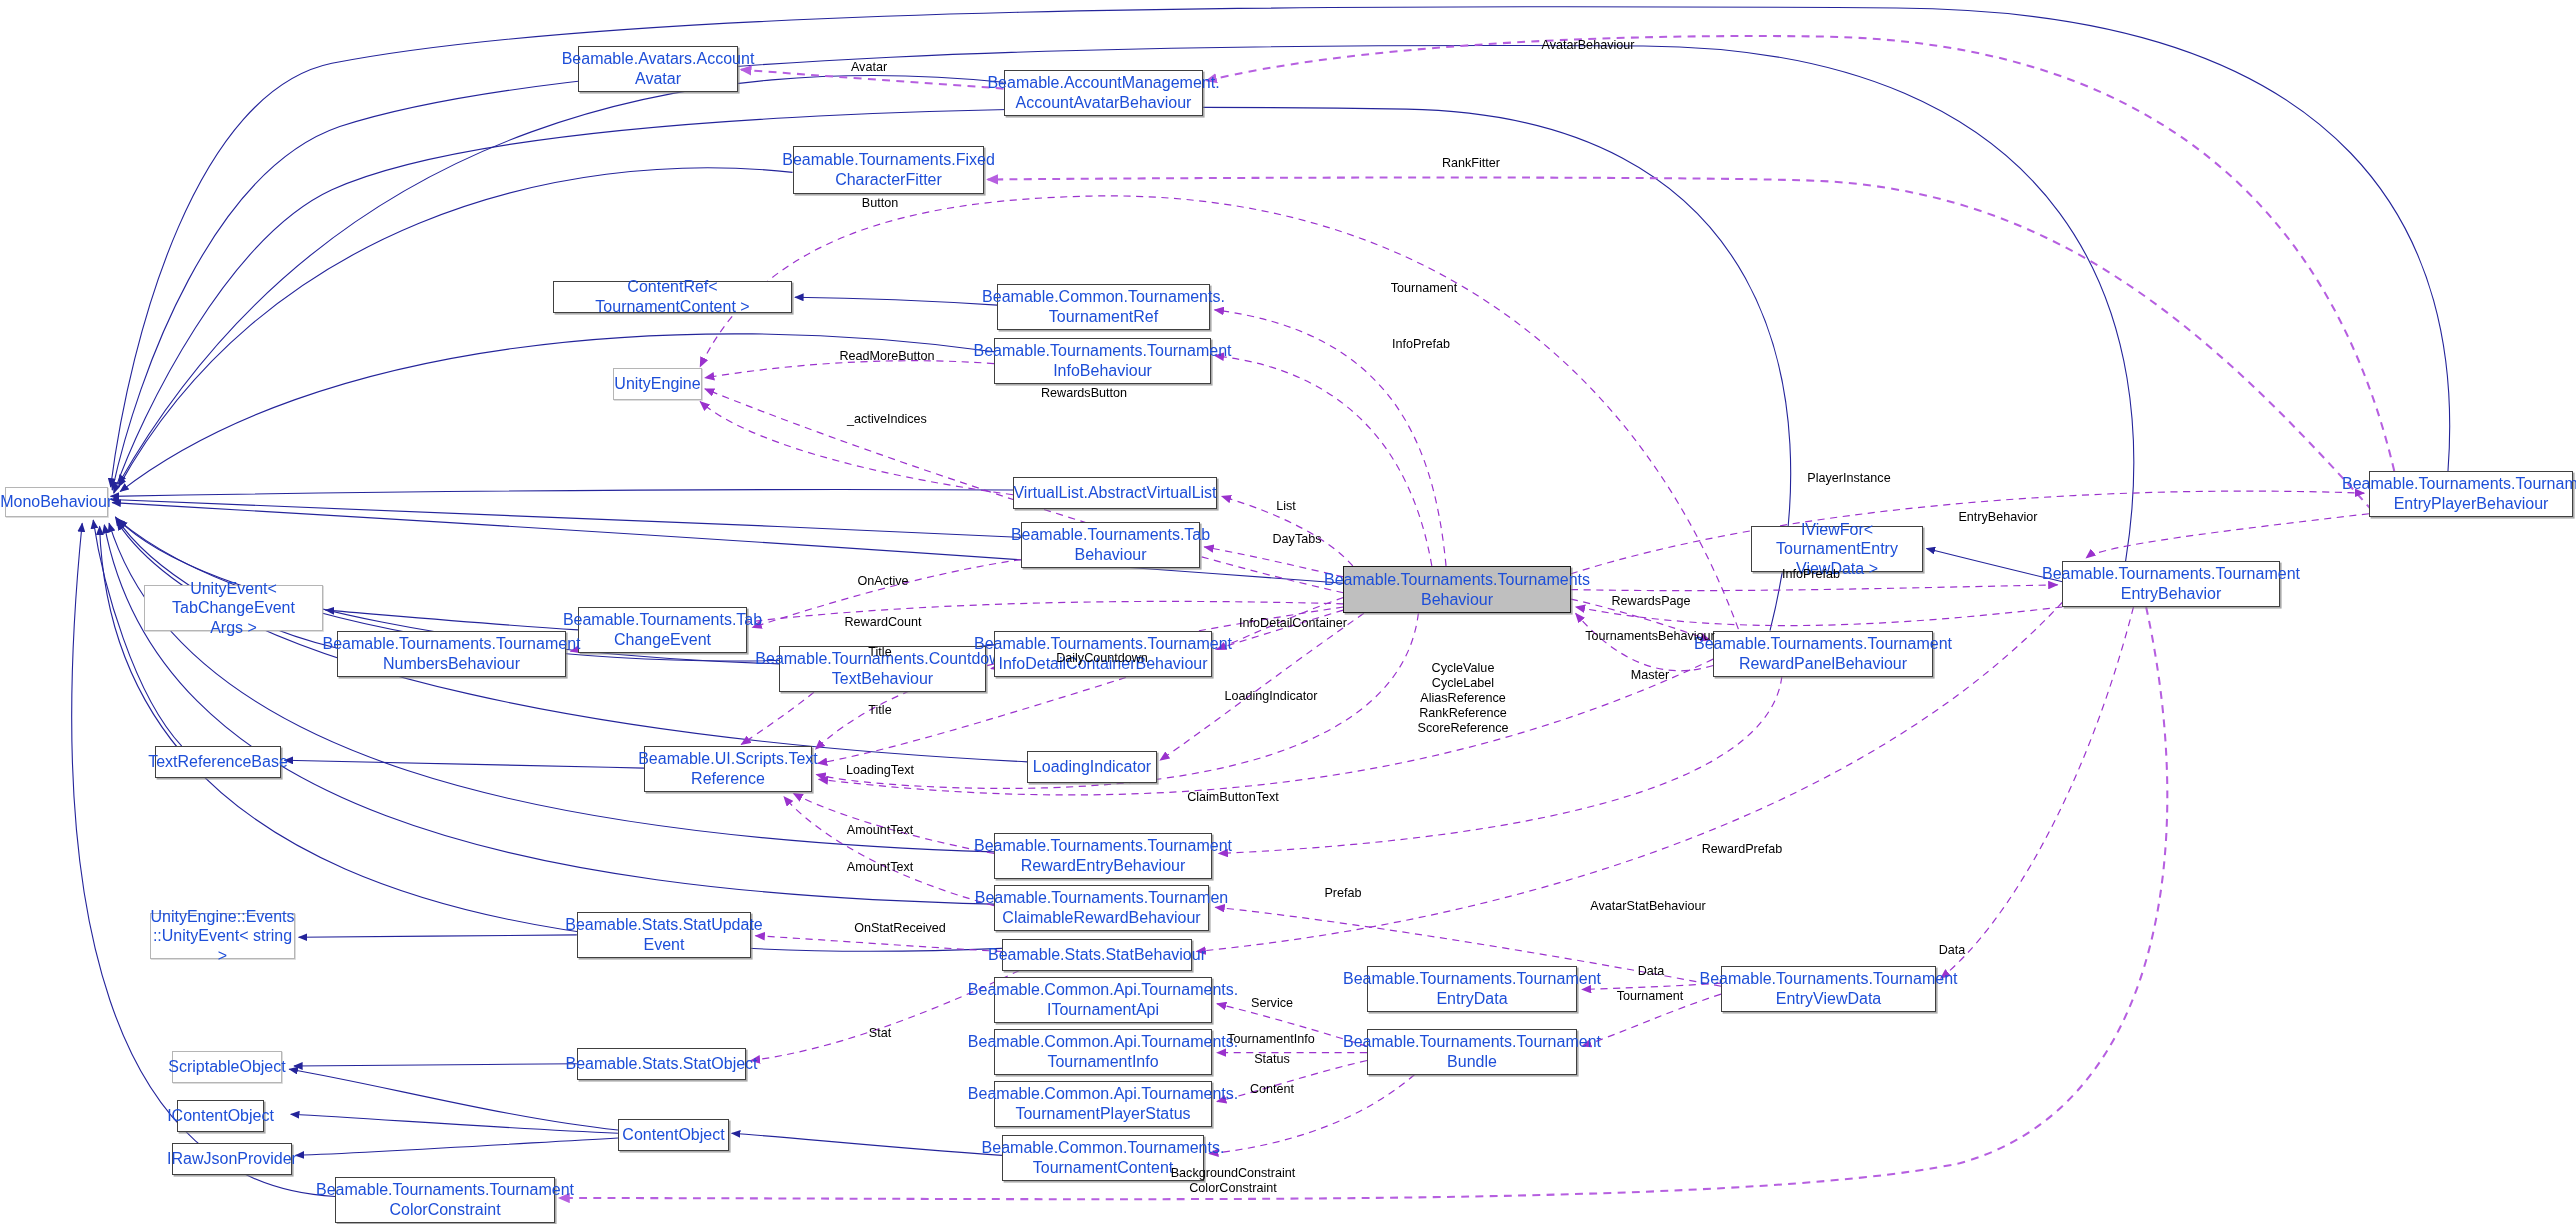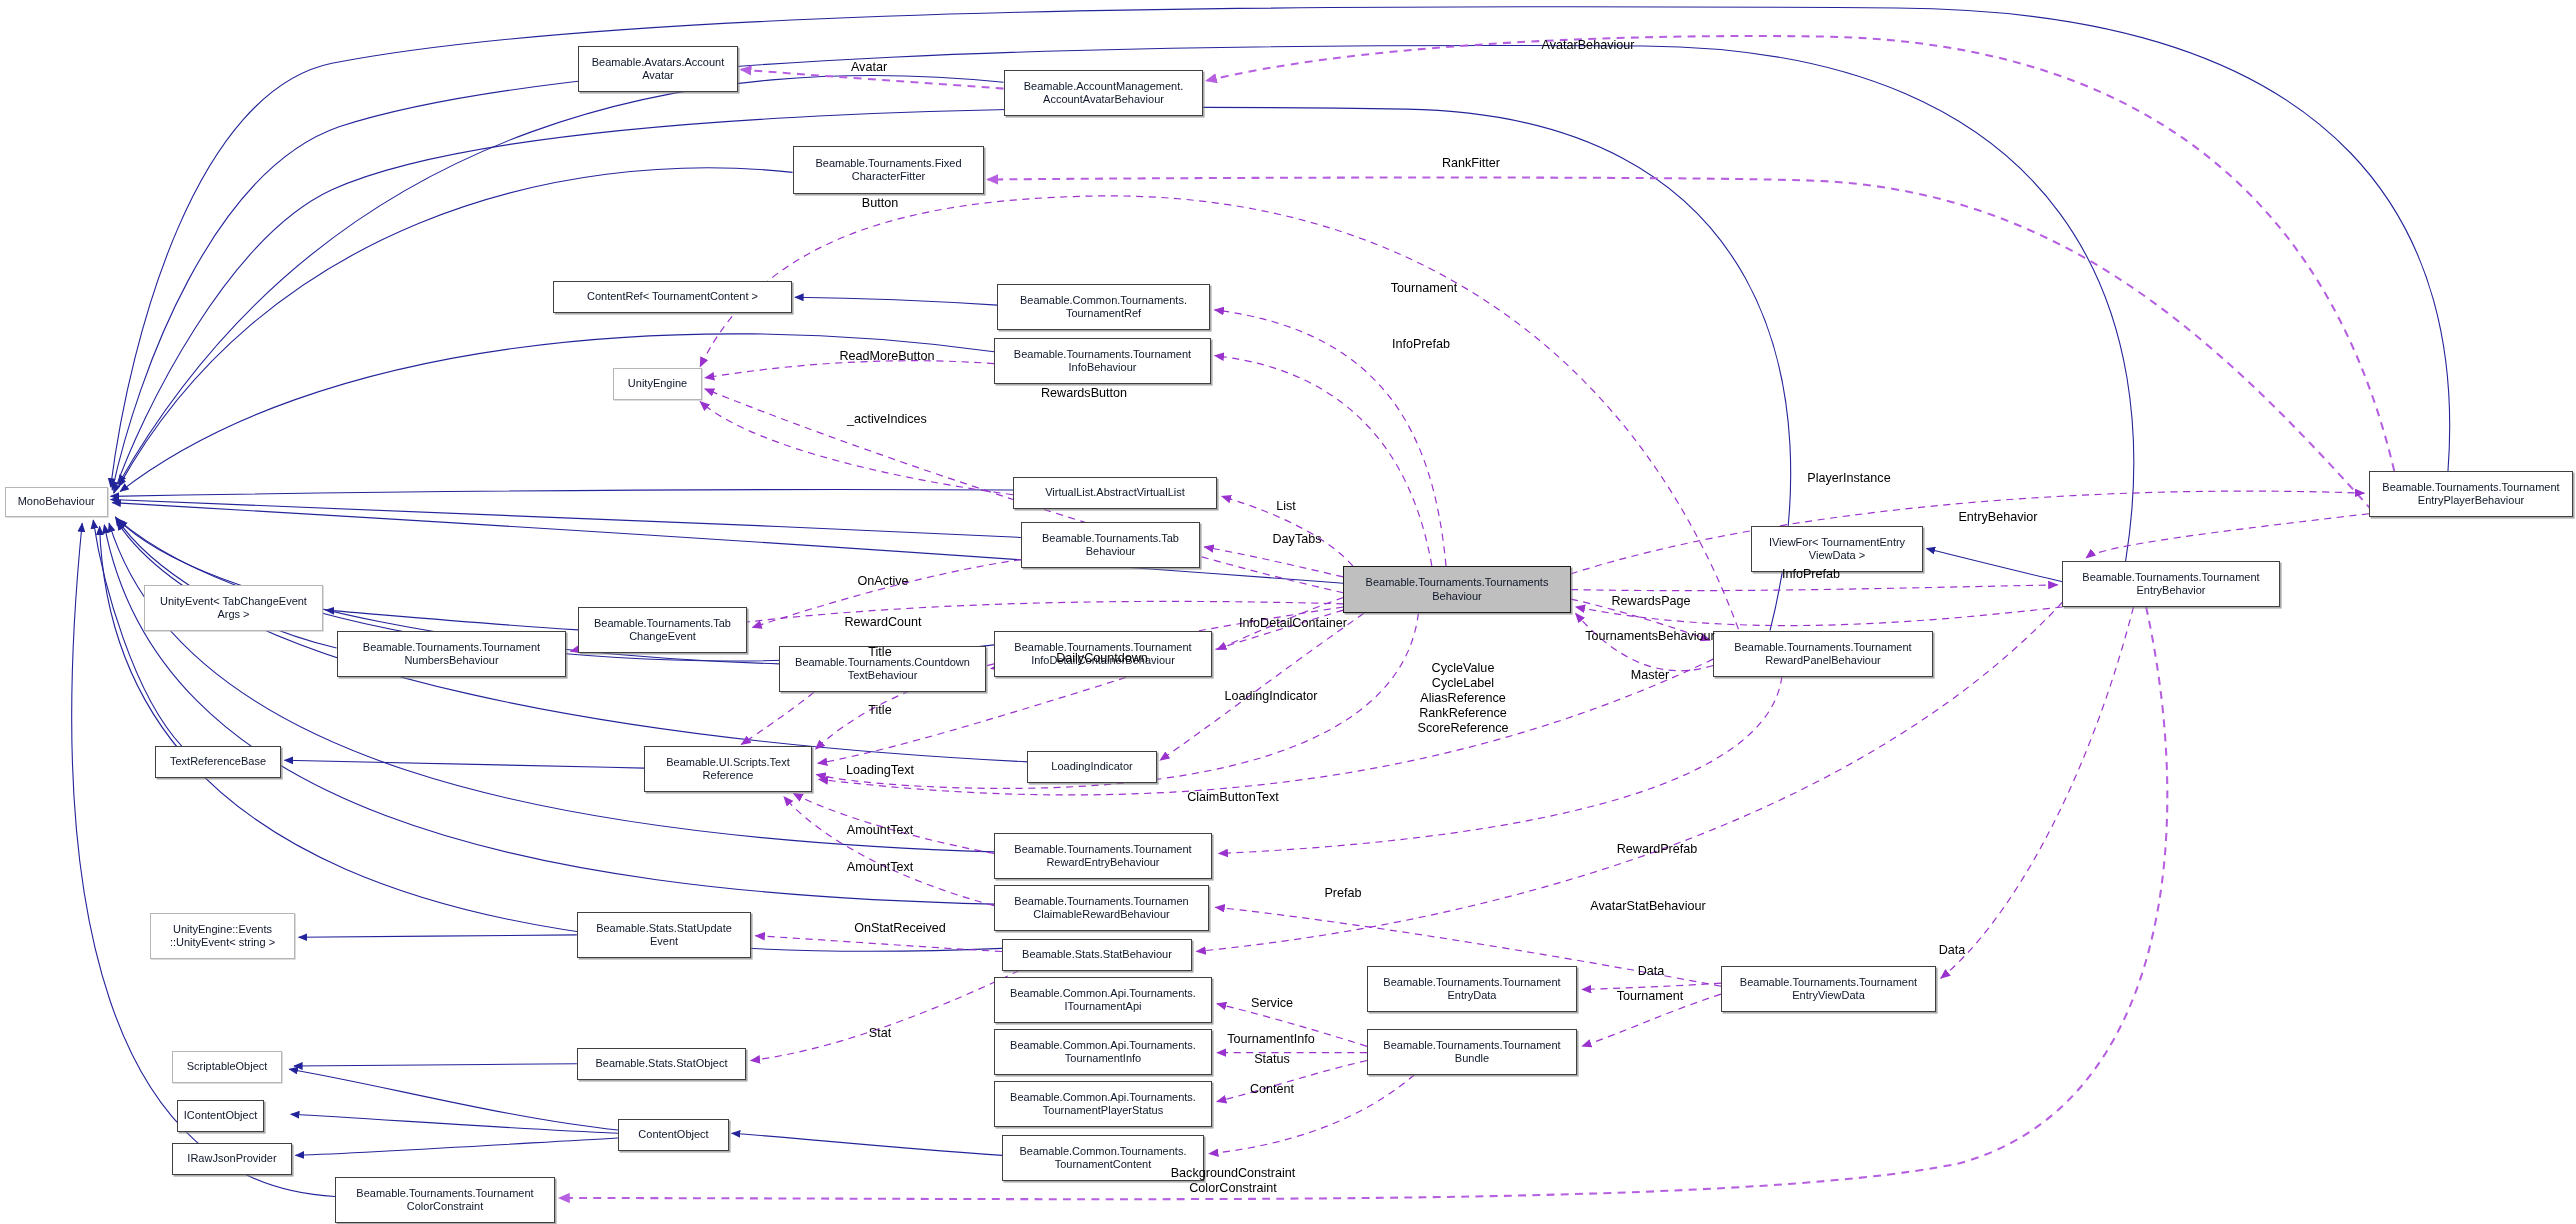--- a/index.html
+++ b/index.html
@@ -6,21 +6,21 @@
   .canvas{position:relative;width:2576px;height:1225px;background:#fff;
           font-family:"Liberation Sans",sans-serif;overflow:hidden;}
   svg.edges{position:absolute;left:0;top:0;z-index:1;}
   .s {stroke:#24249a;fill:none;stroke-width:1.4px;}
   .d {stroke:#9a32cd;fill:none;stroke-width:1.5px;stroke-dasharray:9 7;}
   .dt{stroke:#b65fe0;fill:none;stroke-width:2.6px;stroke-dasharray:10 8;}
   .node{position:absolute;box-sizing:border-box;z-index:2;
         display:flex;align-items:center;justify-content:center;
         background:#fff;border:1.6px solid #404040;
         box-shadow:1.6px 1.6px 0 0 rgba(125,125,125,.65);
-        font-size:11px;line-height:1.22;color:#0f172a;text-align:center;
+        font-size:16px;line-height:1.22;color:#1d4ed8;text-align:center;
         white-space:pre-line;padding:1.6px 4.7px;}
   .node.ext{border:1.2px solid #b5b5b5;box-shadow:0.8px 0.8px 0 0 rgba(170,170,170,.5);}
   .node.hl{background:#bfbfbf;border-color:#1c1c1c;}
   .elabel{position:absolute;z-index:3;transform:translate(-50%,-50%);
           font-size:12.6px;color:#000;white-space:pre;text-align:center;line-height:1.2;}
 </style>
 </head>
 <body>
 
 <div class="canvas">
@@ -207,21 +207,21 @@
 AliasReference
 RankReference
 ScoreReference</div>
   <div class="elabel" style="left:880px;top:653px">Title</div>
   <div class="elabel" style="left:880px;top:711px">Title</div>
   <div class="elabel" style="left:880px;top:771px">LoadingText</div>
   <div class="elabel" style="left:1233px;top:798px">ClaimButtonText</div>
   <div class="elabel" style="left:880px;top:831px">AmountText</div>
   <div class="elabel" style="left:880px;top:868px">AmountText</div>
   <div class="elabel" style="left:1343px;top:894px">Prefab</div>
-  <div class="elabel" style="left:1657px;top:850px">RewardPrefab</div>
+  <div class="elabel" style="left:1742px;top:850px">RewardPrefab</div>
   <div class="elabel" style="left:1648px;top:907px">AvatarStatBehaviour</div>
   <div class="elabel" style="left:900px;top:929px">OnStatReceived</div>
   <div class="elabel" style="left:880px;top:1034px">Stat</div>
   <div class="elabel" style="left:1272px;top:1004px">Service</div>
   <div class="elabel" style="left:1271px;top:1040px">TournamentInfo</div>
   <div class="elabel" style="left:1272px;top:1060px">Status</div>
   <div class="elabel" style="left:1272px;top:1090px">Content</div>
   <div class="elabel" style="left:1651px;top:972px">Data</div>
   <div class="elabel" style="left:1650px;top:997px">Tournament</div>
   <div class="elabel" style="left:1952px;top:951px">Data</div>

